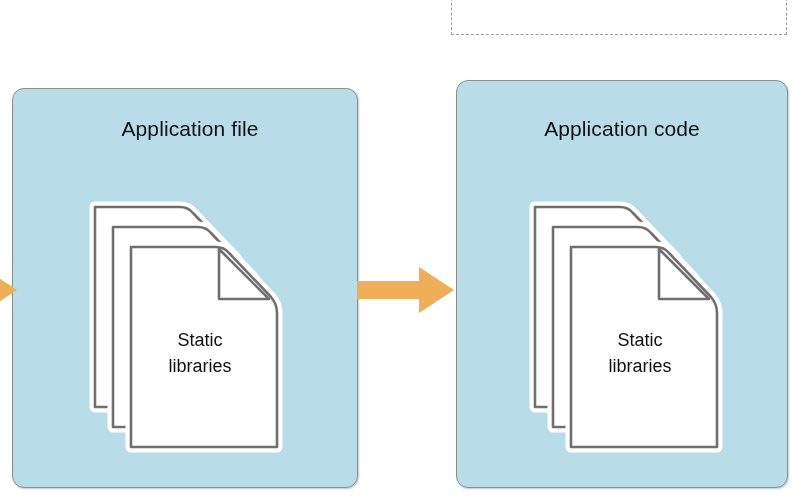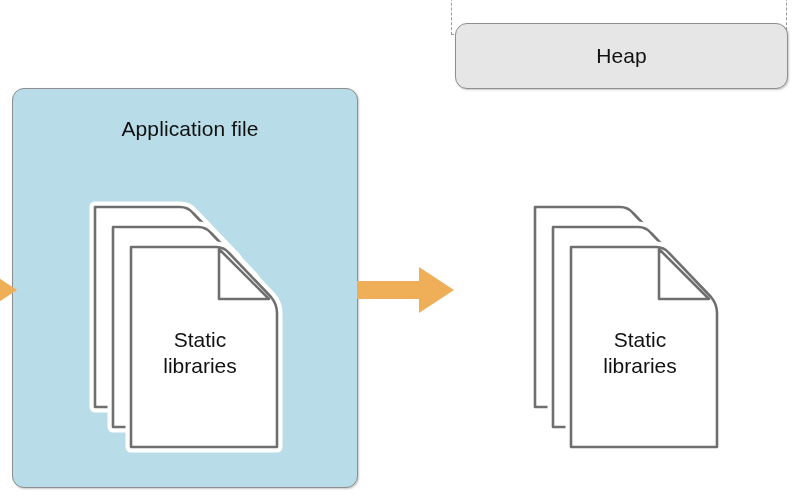--- a/index.html
+++ b/index.html
@@ -69,21 +69,21 @@
     height: 260px;
   }
   #stack-left  { left: 85px;  top: 195px; }
   #stack-right { left: 525px; top: 195px; }
   .doc-stack svg { display: block; width: 100%; height: 100%; }
 
   .doc-text {
     position: absolute;
     text-align: center;
     color: #111111;
-    font-size: 21px;
+    font-size: 18px;
     line-height: 26px;
     white-space: nowrap;
   }
   #stack-left  .doc-text { left: 40px; top: 132px; width: 150px; }
   #stack-right .doc-text { left: 40px; top: 132px; width: 150px; }
 
   
   .arrow { position: absolute; }
   #arrow-middle { left: 357px; top: 266px; width: 98px; height: 48px; }
   #arrow-left   { left: -22px; top: 266px; width: 40px; height: 48px; }
@@ -118,24 +118,24 @@
         <path d="M46 52 L131 52 Q139 52 144 58 L186 102 Q192 109 192 118 L192 252 L46 252 Z" fill="#ffffff" stroke="#6f6f6f" stroke-width="2.6" stroke-linejoin="round"></path>
         <path d="M134 54 L134 104 L184 104 Z" fill="#ffffff" stroke="#6f6f6f" stroke-width="2.6" stroke-linejoin="round"></path>
       </g>
     </svg>
     <div class="doc-text">
       <div>Static</div>
       <div>libraries</div>
     </div>
   </div>
 
-  <div id="heap-box" class="box box-grey">
-    <div id="heap-label" class="box-label">Heap</div>
+
+  <div id="app-code-box" class="box box-blue">
+    <div id="app-code-label" class="box-label">Application code</div>
   </div>
-
 
   <div id="stack-right" class="doc-stack">
     <svg viewBox="0 0 220 260" xmlns="http://www.w3.org/2000/svg">
       <g>
         <path d="M10 12 L95 12 Q103 12 108 18 L150 62 Q156 69 156 78 L156 212 L10 212 Z" fill="#ffffff" stroke="#ffffff" stroke-width="11" stroke-linejoin="round"></path>
         <path d="M10 12 L95 12 Q103 12 108 18 L150 62 Q156 69 156 78 L156 212 L10 212 Z" fill="#ffffff" stroke="#6f6f6f" stroke-width="2.6" stroke-linejoin="round"></path>
       </g>
       <g>
         <path d="M28 32 L113 32 Q121 32 126 38 L168 82 Q174 89 174 98 L174 232 L28 232 Z" fill="#ffffff" stroke="#ffffff" stroke-width="11" stroke-linejoin="round"></path>
         <path d="M28 32 L113 32 Q121 32 126 38 L168 82 Q174 89 174 98 L174 232 L28 232 Z" fill="#ffffff" stroke="#6f6f6f" stroke-width="2.6" stroke-linejoin="round"></path>

